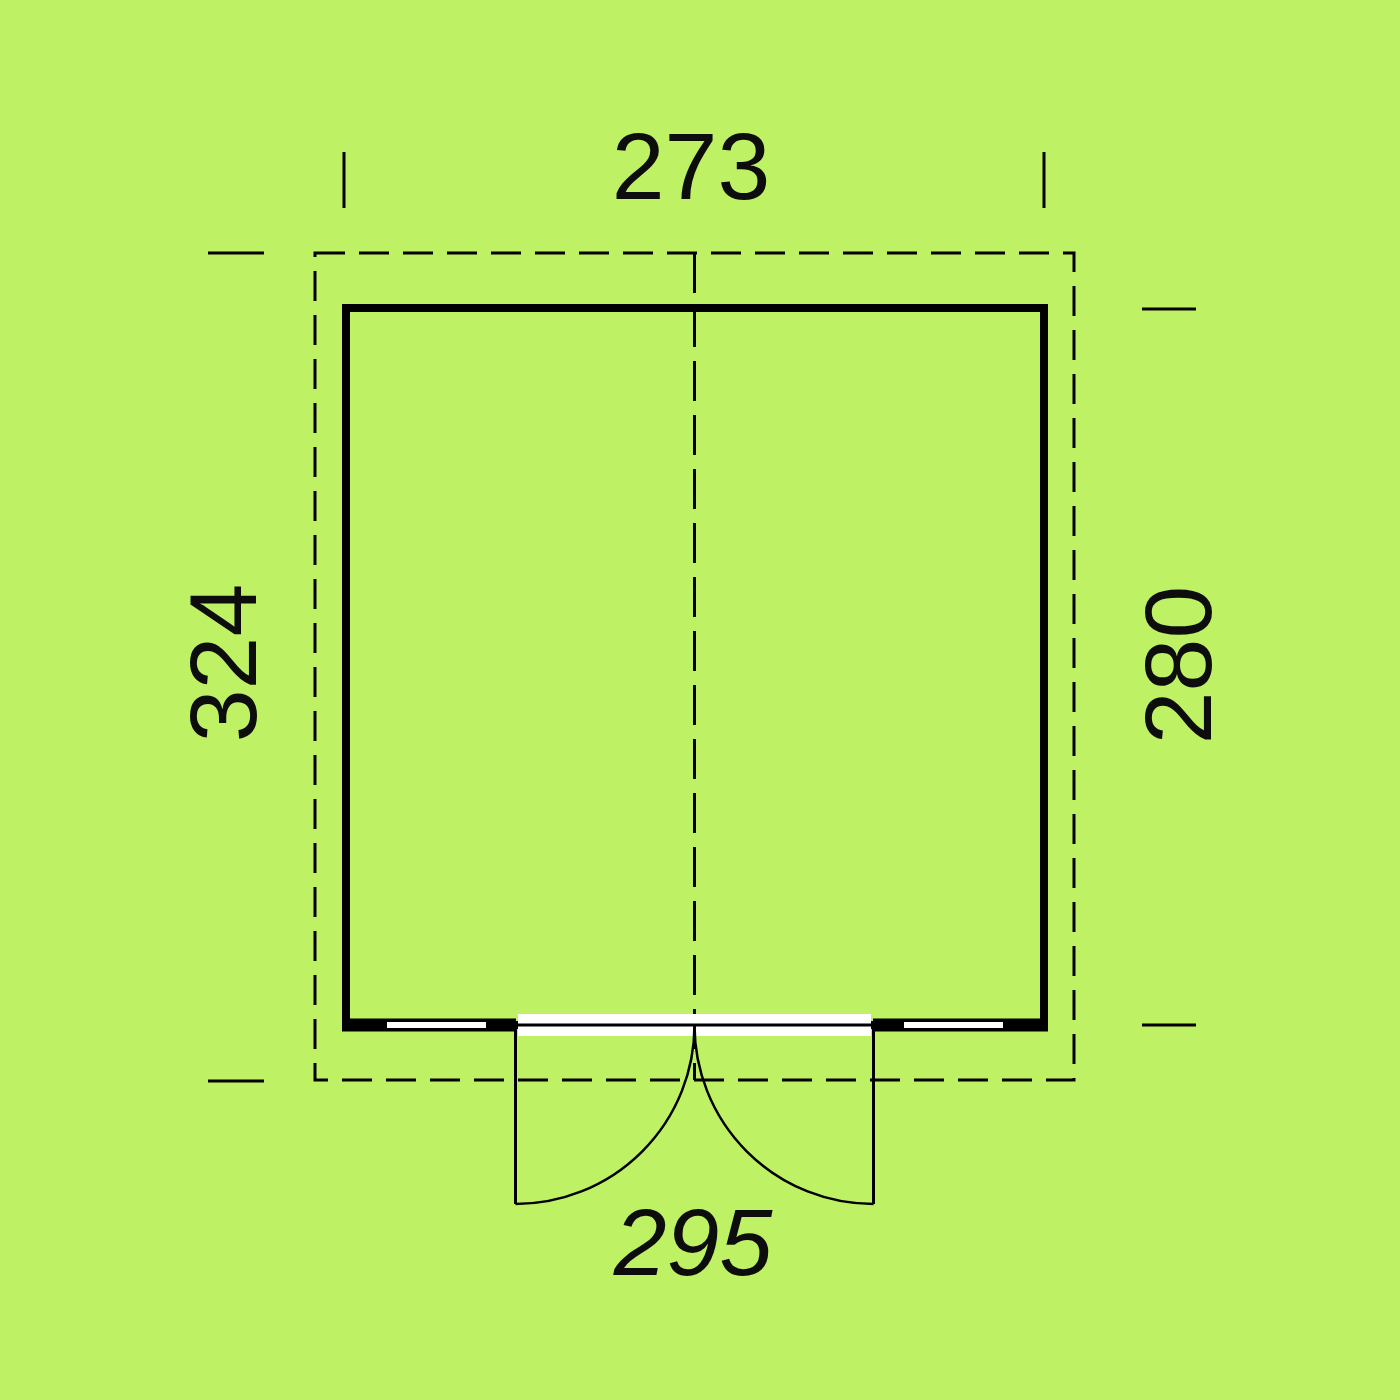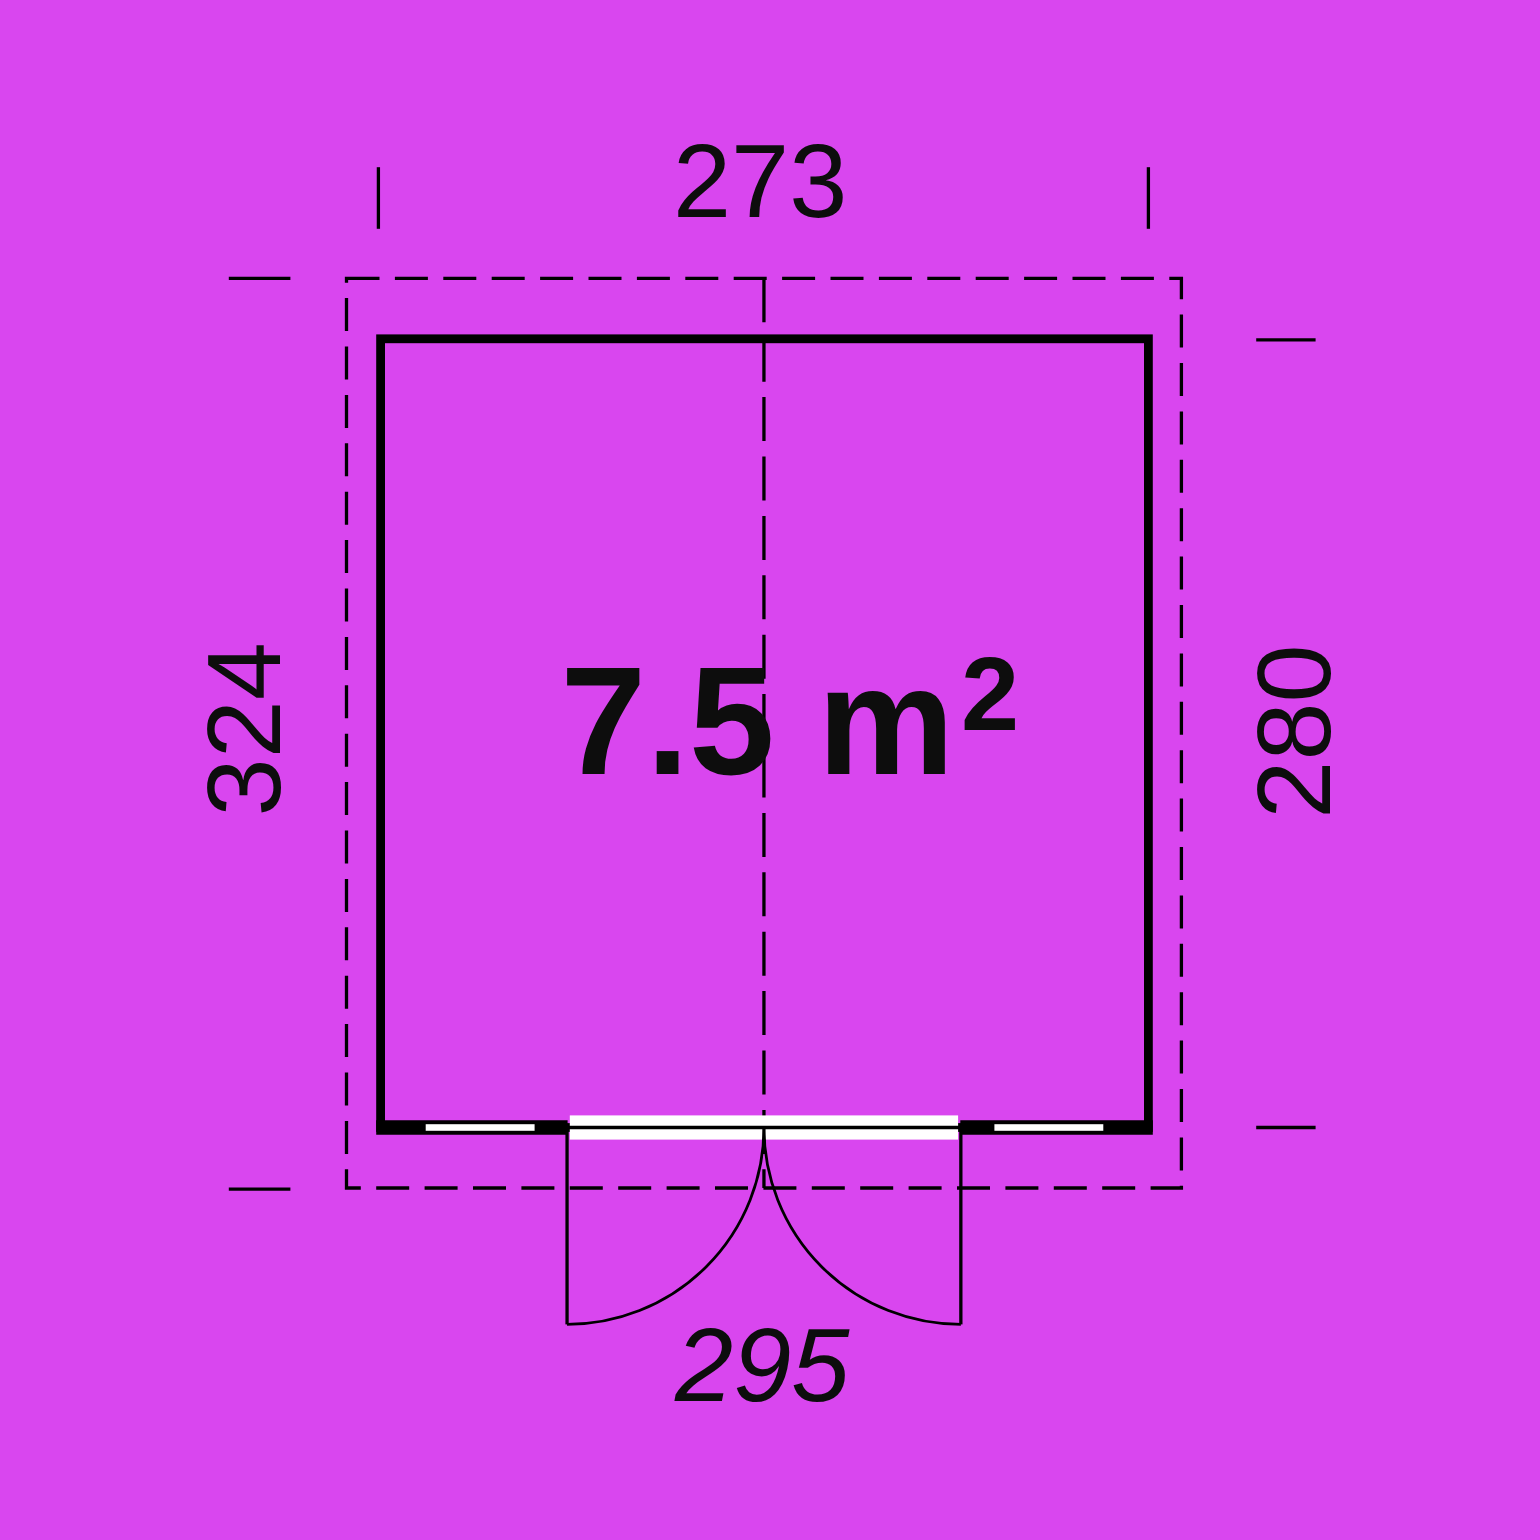--- a/index.html
+++ b/index.html
@@ -1,20 +1,20 @@
 <!DOCTYPE html>
 <html><head>
 <meta charset="utf-8">
 <style>
   html, body { margin: 0; padding: 0; background: #ffffff; }
   #canvas {
     position: relative;
     width: 1400px;
     height: 1400px;
-    background: #d946ef;
+    background: #bef264;
     overflow: hidden;
     font-family: "Liberation Sans", sans-serif;
     color: #000000;
   }
   #plan-svg { position: absolute; left: 0; top: 0; }
   .dim-label {
     position: absolute;
     font-size: 95px;
     font-weight: normal;
     line-height: 1;
@@ -79,17 +79,14 @@
   </svg>
 
   <div class="dim-label" style="left:691px; top:166px;">273</div>
 
   <div class="dim-label rot" style="left:223px; top:663px;">324</div>
 
   <div class="dim-label rot" style="left:1178px; top:665px;">280</div>
 
   <div class="dim-label" style="left:693px; top:1242px;font-style:italic;">295</div>
 
-  <div class="area-label" style="left:718px; top:655px;">
-    <span>7.5 m</span><span class="sup">2</span>
-  </div>
 
 </div>
 
 </body></html>

